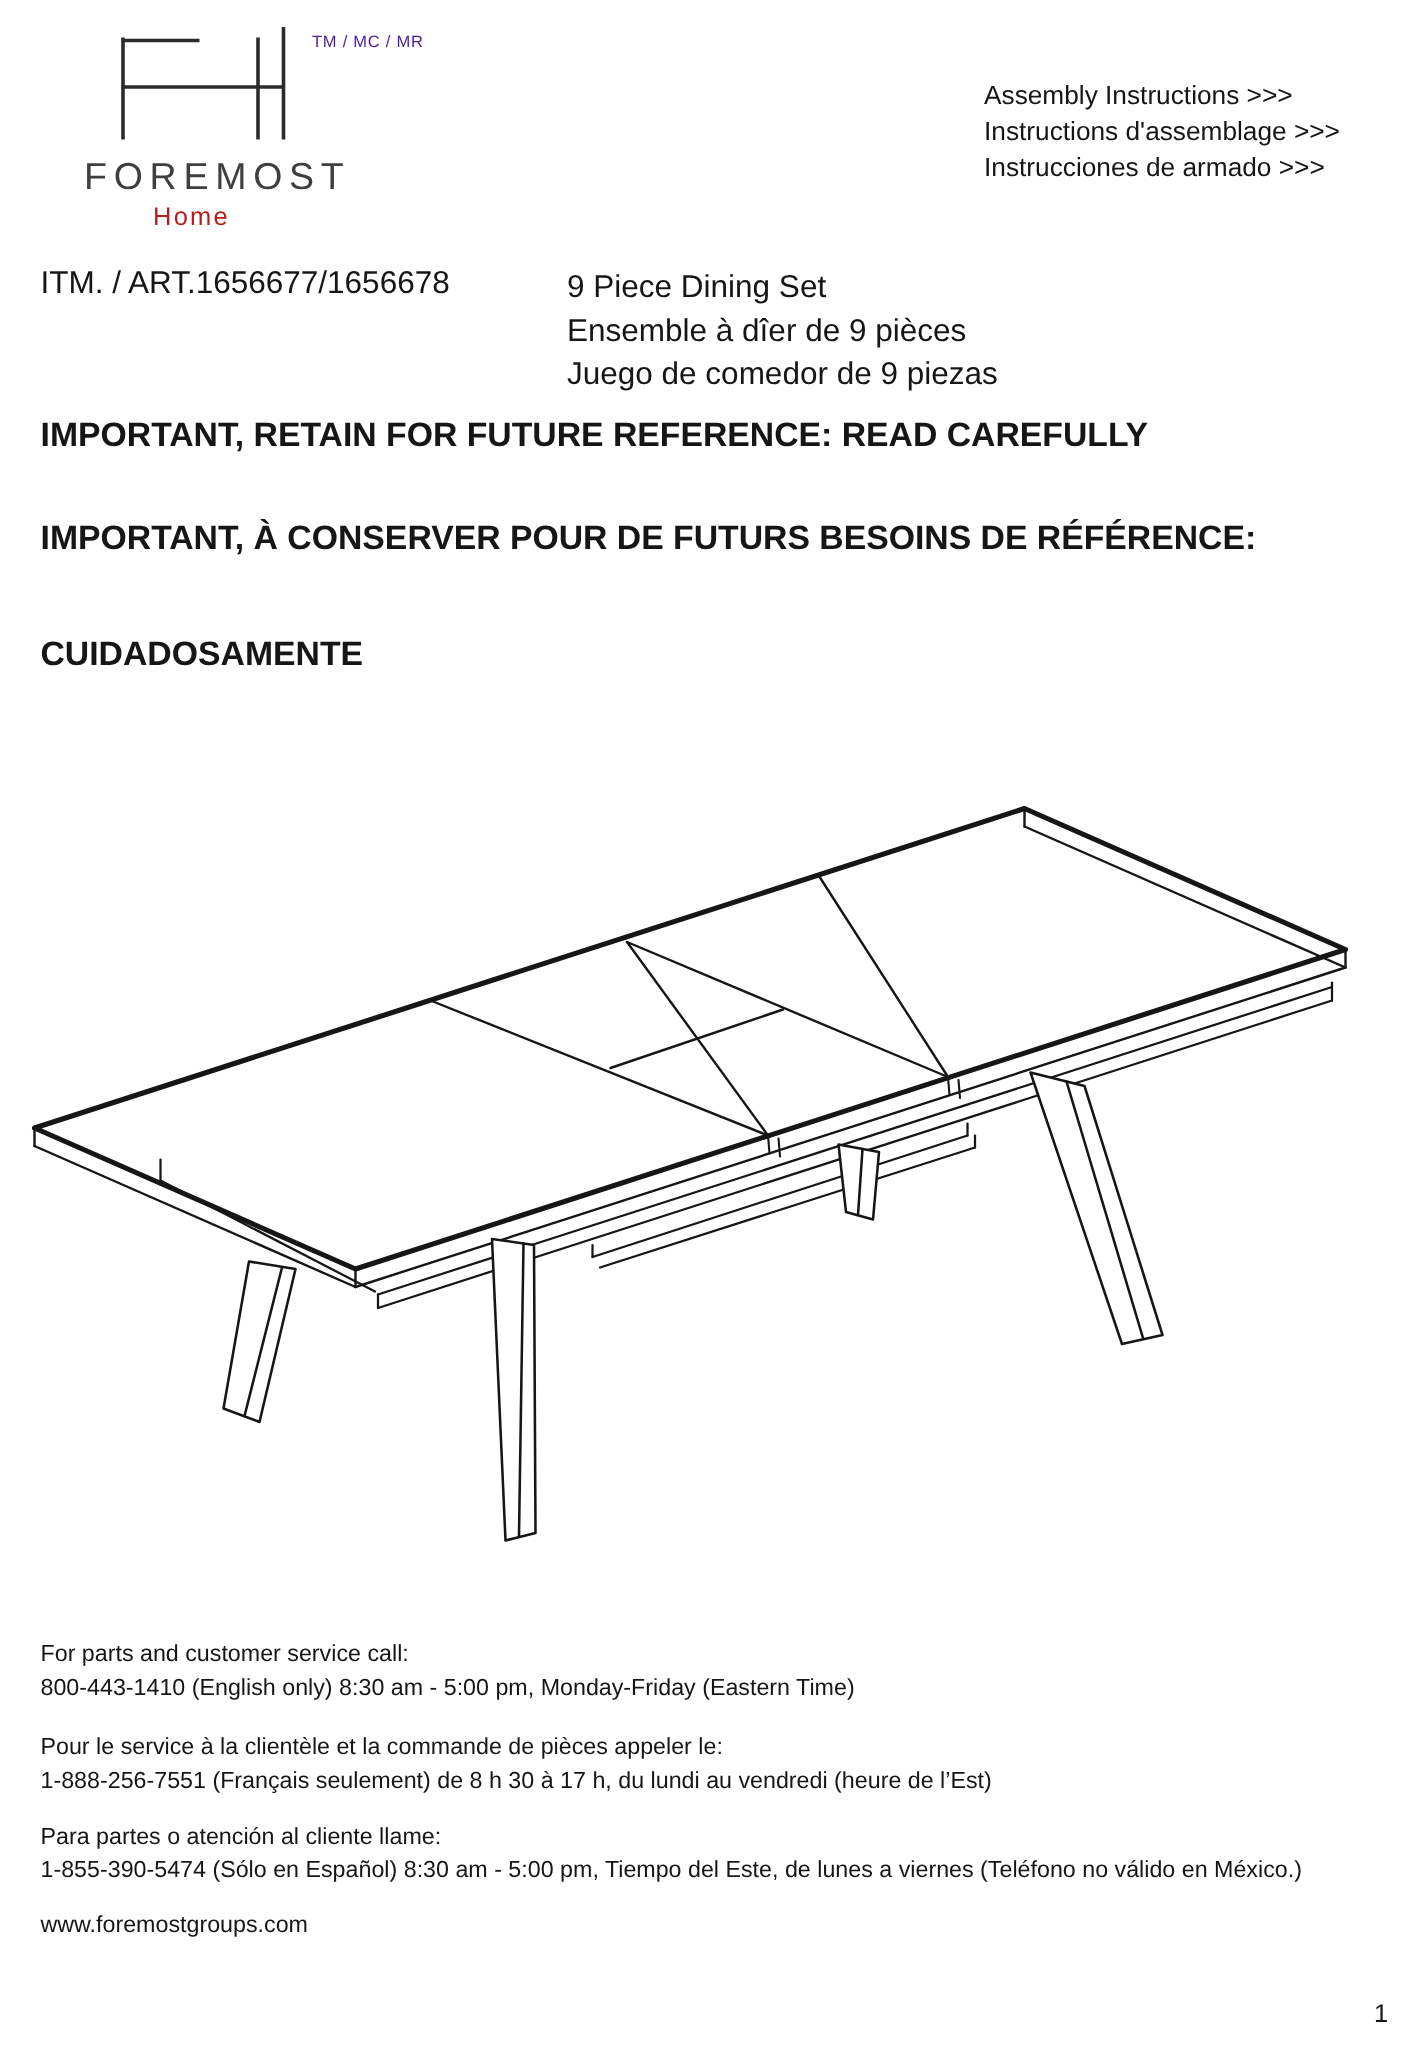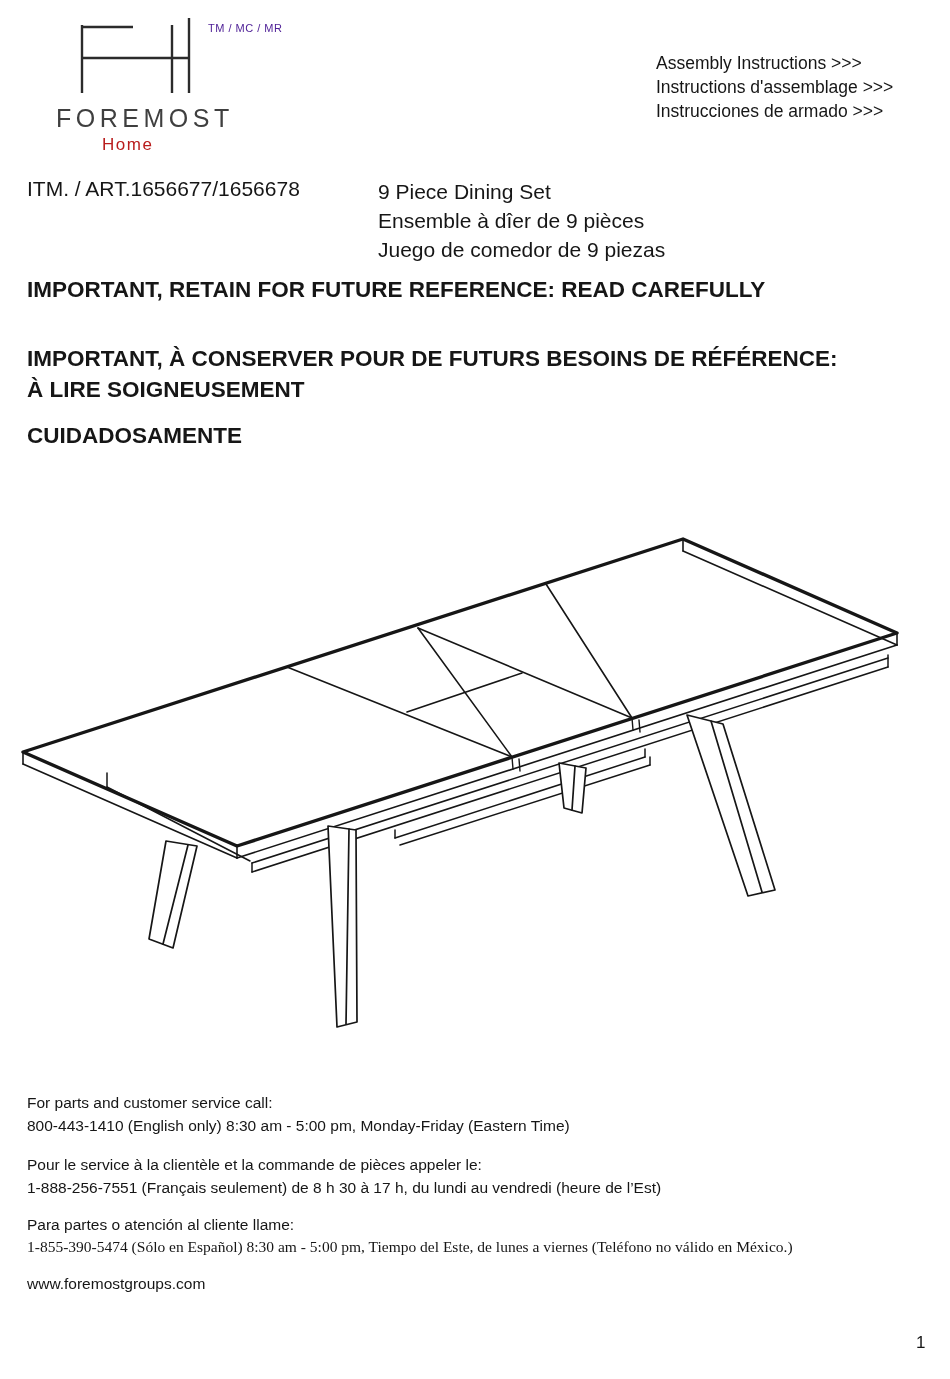--- a/index.html
+++ b/index.html
@@ -23,21 +23,21 @@
   .notice{font-weight:700;font-size:22.5px;line-height:31px;}
   .notice-en{left:27px;top:274px;}
   .notice-fr{left:27px;top:330px;margin-top:13px;}
   .notice-es{left:27px;top:420px;}
   
   #figure-svg{position:absolute;left:0;top:0;width:950px;height:1379px;}
   
   .support{left:27px;font-size:15.5px;}
   .sup-1{top:1094px;} .sup-2{top:1117px;}
   .sup-3{top:1156px;} .sup-4{top:1179px;}
-  .sup-5{top:1216px;} .sup-6{top:1238px;font-family:Liberation Serif, serif;}
+  .sup-5{top:1216px;} .sup-6{top:1238px;}
   .website{left:27px;top:1275px;font-size:15.5px;}
   .page-number{left:916px;top:1333px;font-size:17px;}
 </style>
 </head>
 <body>
 
 <div id="page">
 
   <svg id="monogram" viewBox="0 0 260 110" aria-hidden="true">
     <g stroke="#2b2b2b" stroke-width="2.4" fill="none" stroke-linecap="butt">
@@ -63,21 +63,20 @@
     <div>9 Piece Dining Set</div>
     <div>Ensemble à dîer de 9 pièces</div>
     <div>Juego de comedor de 9 piezas</div>
   </div>
 
   <div class="abs notice notice-en">
     <div>IMPORTANT, RETAIN FOR FUTURE REFERENCE: READ CAREFULLY</div>
   </div>
   <div class="abs notice notice-fr">
     <div>IMPORTANT, À CONSERVER POUR DE FUTURS BESOINS DE RÉFÉRENCE:</div>
-    <div>À LIRE SOIGNEUSEMENT</div>
   </div>
   <div class="abs notice notice-es">
     <div>CUIDADOSAMENTE</div>
   </div>
 
   <svg id="figure-svg" viewBox="0 0 950 1379" aria-hidden="true">
     <g stroke="#161616" fill="none" stroke-linecap="round" stroke-linejoin="round">
 
       <polygon points="23,752 683,539 897,633 237,846" fill="#ffffff" stroke-width="3.4"></polygon>
 

